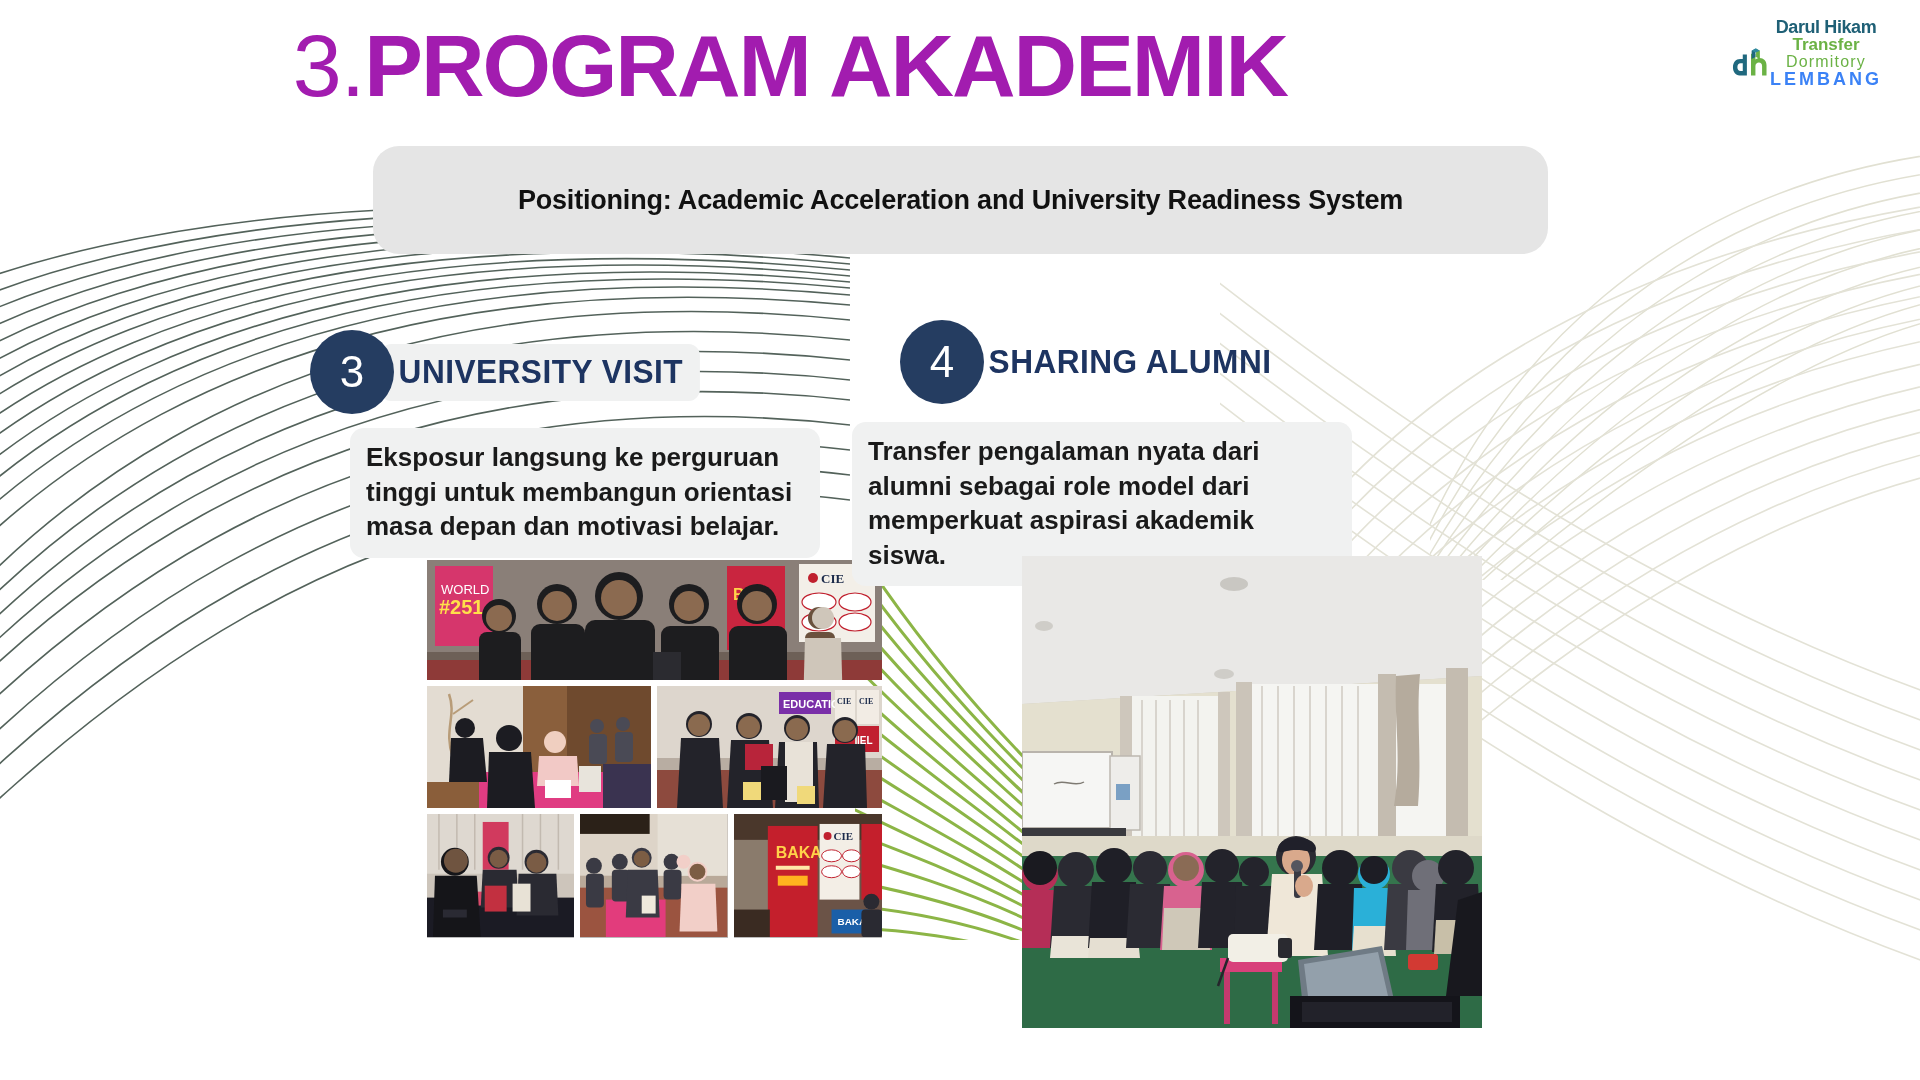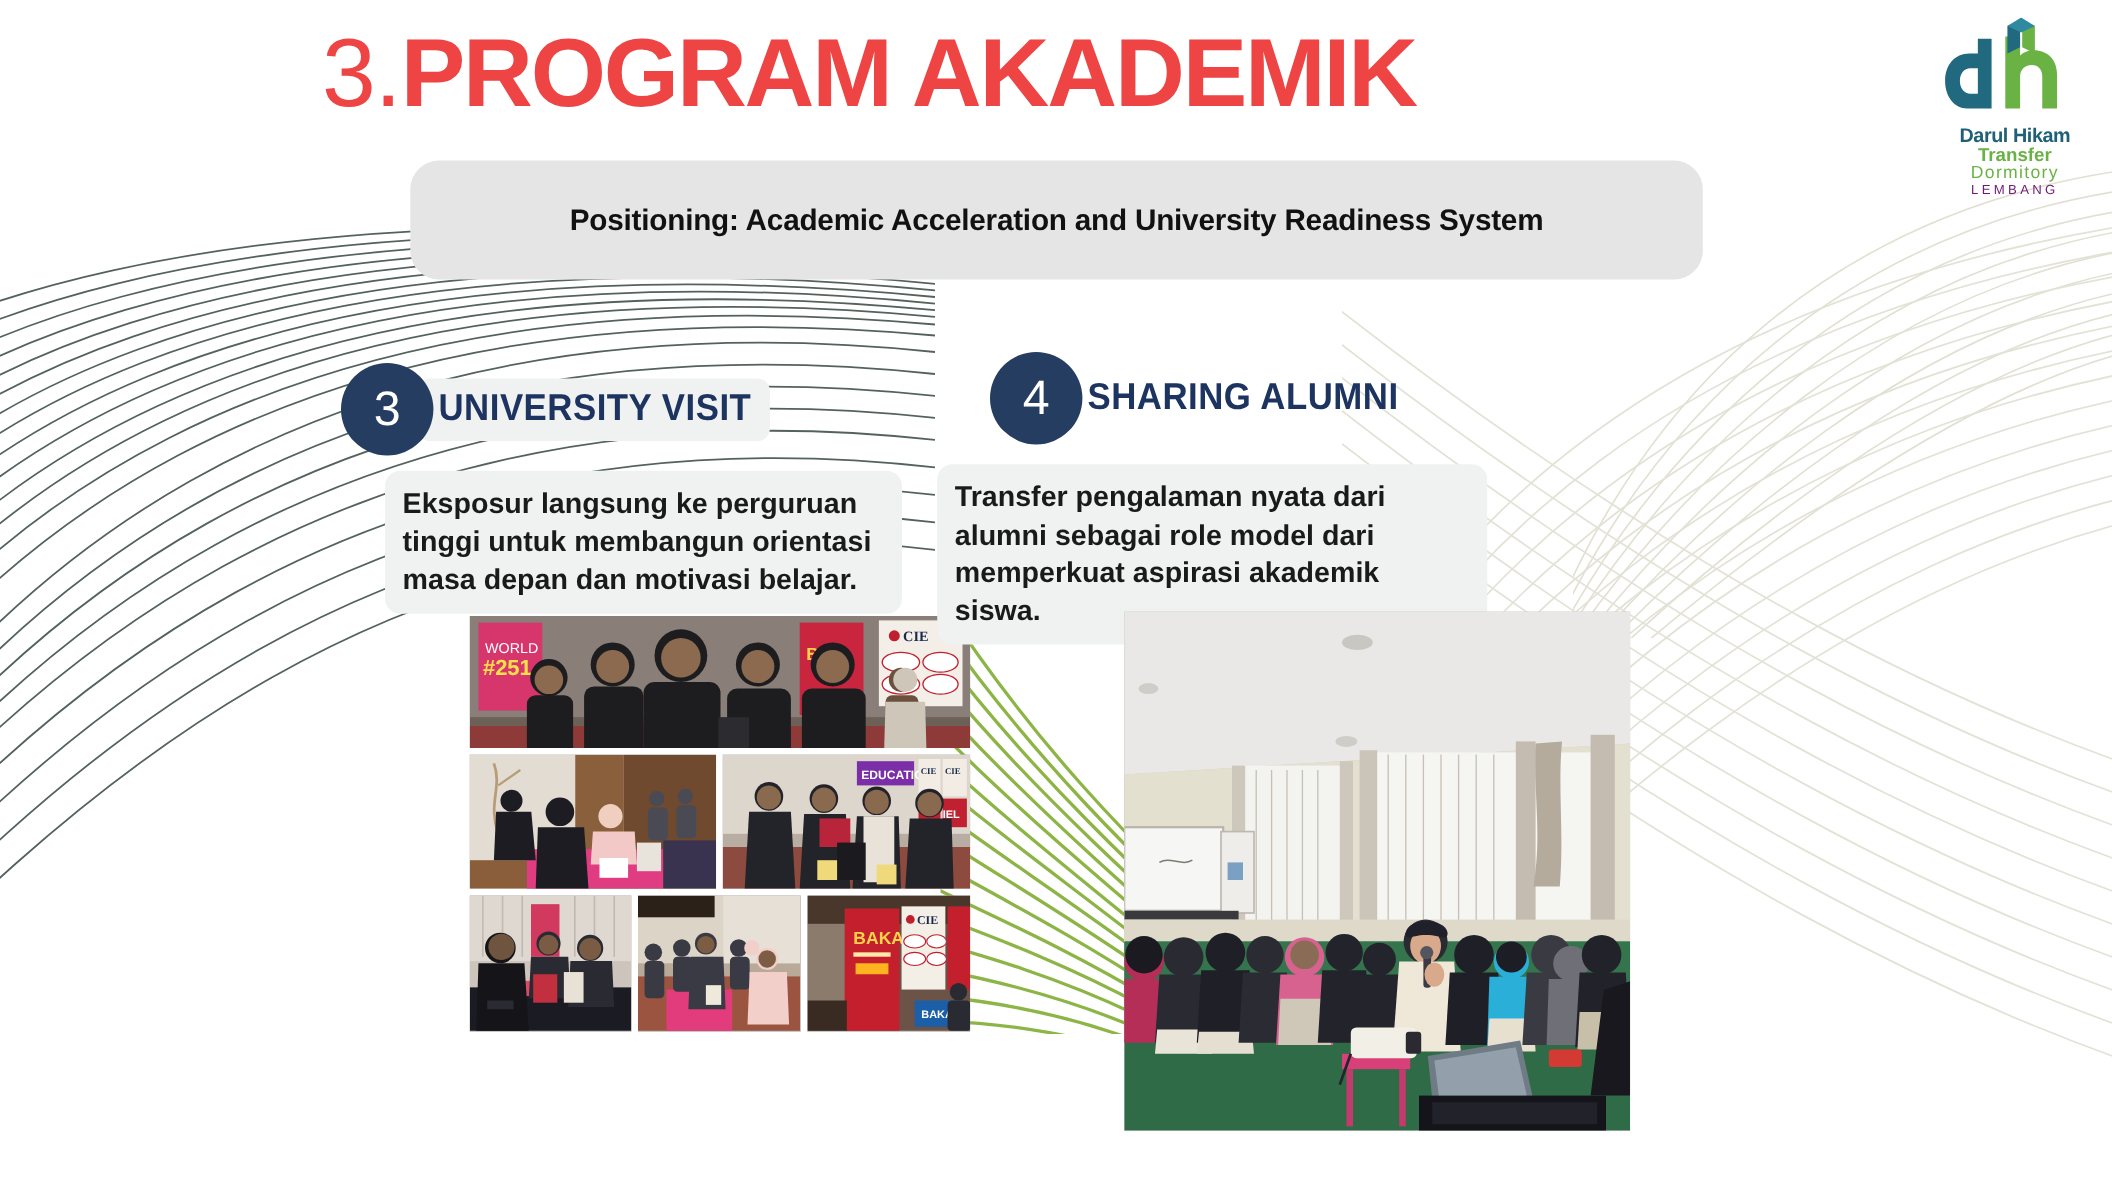--- a/index.html
+++ b/index.html
@@ -22,21 +22,21 @@
   
   .title-wrap {
     position:absolute; top:22px; left:0; width:1580px;
     text-align:center; z-index:5;
   }
   .title {
     font-family:"Liberation Sans", sans-serif;
     font-size:88px;
     line-height:1.0;
     letter-spacing:-1px;
-    color:#ef4444;
+    color:#a21caf;
     white-space:nowrap;
     display:inline-block;
   }
   .title .num { font-weight:400; }
   .title .main { font-weight:700; letter-spacing:-2px; }
 
   .subtitle-bar {
     position:absolute;
     left:373px; top:146px;
     width:1175px; height:108px;
@@ -47,27 +47,27 @@
   }
   .subtitle-text {
     font-size:27px; font-weight:700; color:#111;
     letter-spacing:-0.2px;
     text-align:center;
     padding:0 26px;
   }
 
   
   .logo { position:absolute; right:38px; top:16px; width:150px; z-index:6;
-          display:flex; flex-direction:column; align-items:flex-end; }
+          display:flex; align-items:flex-start; }
   .logo-mark { width:118px; height:96px; }
   .logo-lines { margin-top:2px; text-align:center; line-height:1.02; }
   .logo-line1 { font-size:18px; font-weight:700; color:#1f6076; letter-spacing:-0.4px; }
   .logo-line2 { font-size:17px; font-weight:700; color:#6bb245; letter-spacing:0px; }
   .logo-line3 { font-size:16px; font-weight:400; color:#6bb245; letter-spacing:1.2px; }
-  .logo-line4 { font-size:12px; font-weight:400; color:#701a75; letter-spacing:3px; }
+  .logo-line4 { font-size:18px; font-weight:700; color:#3b82f6; letter-spacing:3px; }
 
   
   .col { position:absolute; z-index:4; }
   #col-3 { left:310px; top:330px; width:560px; }
   #col-4 { left:900px; top:320px; width:600px; }
 
   .head-row { position:relative; display:flex; align-items:center; }
   .badge {
     width:84px; height:84px; border-radius:50%;
     background:#253d61; color:#fff;

